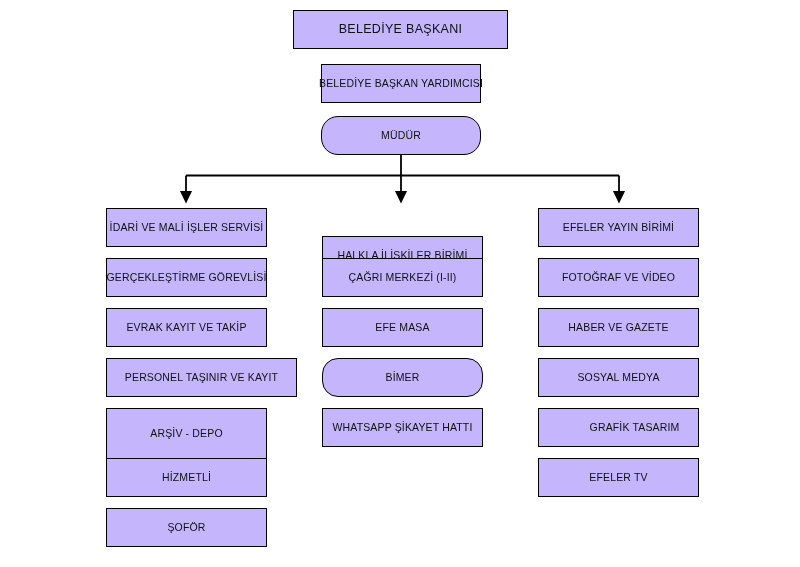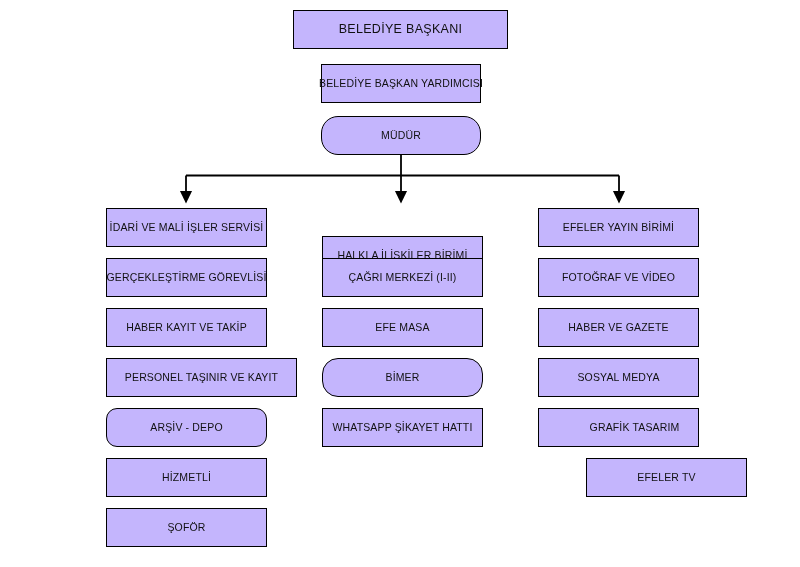--- a/index.html
+++ b/index.html
@@ -75,32 +75,32 @@
   </svg>
 
   <div class="node root" style="left:293px; top:10px; width:215px; height:39px;">BELEDİYE BAŞKANI</div>
 
   <div class="node deputy" style="left:321px; top:64px; width:160px; height:39px;">BELEDİYE BAŞKAN YARDIMCISI</div>
 
   <div class="node manager" style="left:321px; top:116px; width:160px; height:39px;border-radius:17px;">MÜDÜR</div>
 
   <div class="node" style="left:106px; top:258px; width:161px; height:39px;">GERÇEKLEŞTİRME GÖREVLİSİ</div>
   <div class="node head" style="left:106px; top:208px; width:161px; height:39px;">İDARİ VE MALİ İŞLER SERVİSİ</div>
-  <div class="node" style="left:106px; top:308px; width:161px; height:39px;">HABER KAYIT VE TAKİP</div>
+  <div class="node" style="left:106px; top:308px; width:161px; height:39px;">EVRAK KAYIT VE TAKİP</div>
   <div class="node" style="left:106px; top:358px; width:191px; height:39px;">PERSONEL TAŞINIR VE KAYIT</div>
-  <div class="node" style="left:106px; top:408px; width:161px; height:39px;border-radius:11px;">ARŞİV - DEPO</div>
+  <div class="node" style="left:106px; top:408px; width:161px; height:51px;">ARŞİV - DEPO</div>
   <div class="node" style="left:106px; top:458px; width:161px; height:39px;">HİZMETLİ</div>
   <div class="node" style="left:106px; top:508px; width:161px; height:39px;">ŞOFÖR</div>
 
   <div class="node head" style="left:322px; top:208px; width:161px; height:39px;margin-top:28px;">HALKLA İLİŞKİLER BİRİMİ</div>
   <div class="node" style="left:322px; top:258px; width:161px; height:39px;">ÇAĞRI MERKEZİ (I-II)</div>
   <div class="node" style="left:322px; top:308px; width:161px; height:39px;">EFE MASA</div>
   <div class="node" style="left:322px; top:358px; width:161px; height:39px;border-radius:16px;">BİMER</div>
   <div class="node" style="left:322px; top:408px; width:161px; height:39px;">WHATSAPP ŞİKAYET HATTI</div>
 
   <div class="node head" style="left:538px; top:208px; width:161px; height:39px;">EFELER YAYIN BİRİMİ</div>
   <div class="node" style="left:538px; top:258px; width:161px; height:39px;">FOTOĞRAF VE VİDEO</div>
   <div class="node" style="left:538px; top:308px; width:161px; height:39px;">HABER VE GAZETE</div>
   <div class="node" style="left:538px; top:358px; width:161px; height:39px;">SOSYAL MEDYA</div>
   <div class="node" style="left:538px; top:408px; width:161px; height:39px;padding-left:32px;">GRAFİK TASARIM</div>
-  <div class="node" style="left:538px; top:458px; width:161px; height:39px;margin-left:48px;">EFELER TV</div>
+  <div class="node" style="left:538px; top:458px; width:161px; height:39px;">EFELER TV</div>
 
 </div>
 
 </body></html>

